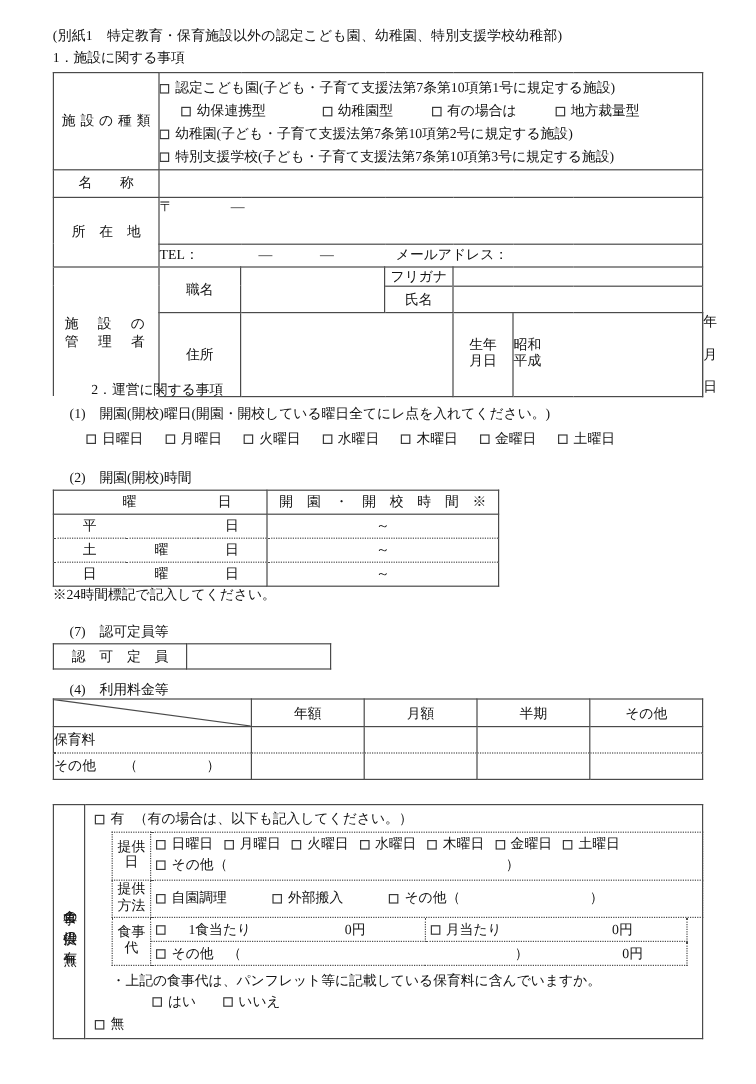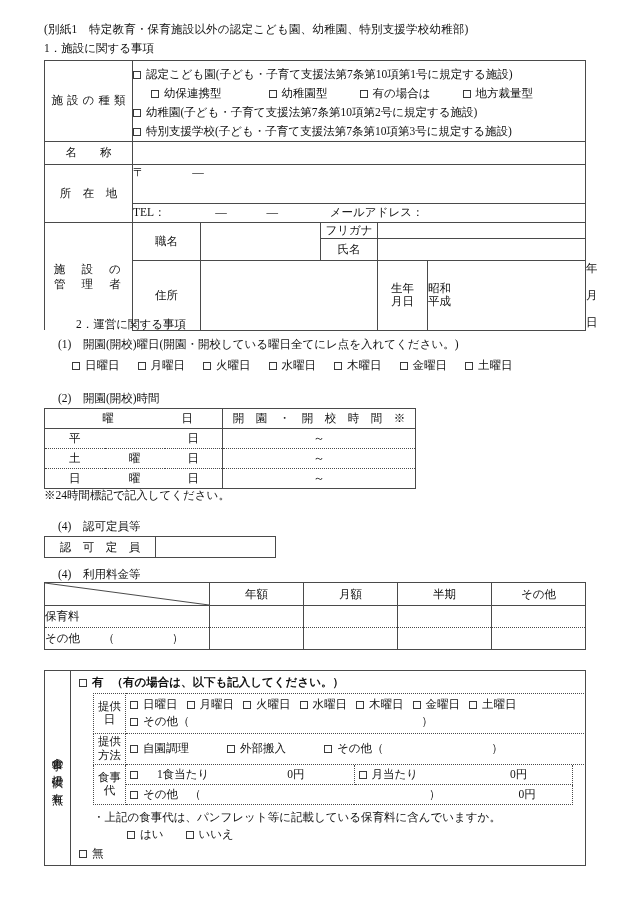--- a/index.html
+++ b/index.html
@@ -259,21 +259,21 @@
       <td class="ctr dash-t no-r" style="height:19px;">日</td>
       <td class="ctr dash-t no-r no-l">曜</td>
       <td class="ctr dash-t no-l">日</td>
       <td class="tilde dash-t">～</td>
     </tr>
   </tbody>
     </table>
 
   <div class="plain-note" style="top:488px;">※24時間標記で記入してください。</div>
 
-  <div class="sub-title" style="top:519px;">(4)　認可定員等</div>
+  <div class="sub-title" style="top:519px;">(7)　認可定員等</div>
 
   <table class="tbl" style="left:44px; top:536px; width:231px;">
     <colgroup>
         <col style="width:111px">
         <col style="width:120px">
       </colgroup>
     <tbody>
         <tr>
       <td class="ctr" style="height:20px;">認　可　定　員</td>
       <td class="cell-pad"></td>
@@ -326,21 +326,21 @@
         <col style="width:26px">
         <col style="width:515px">
       </colgroup>
     <tbody>
         <tr>
       <td class="ctr" style="height:182px;">
         <div class="vert">食事の提供の有無</div>
       </td>
       <td style="vertical-align:top; padding:4px 6px 4px 8px;">
 
-        <div style="white-space:nowrap; margin-bottom:3px;font-weight:bold;">
+        <div style="white-space:nowrap; margin-bottom:3px;">
           <span class="cb"></span><span>有</span><span style="display:inline-block; width:8px;"></span><span>（有の場合は、以下も記入してください。）</span>
         </div>
 
         <table class="tbl" style="position:relative; left:0; top:0; width:492px; margin-left:14px;">
           <colgroup>
                 <col style="width:32px">
                 <col style="width:460px">
               </colgroup>
 
           <tbody>

